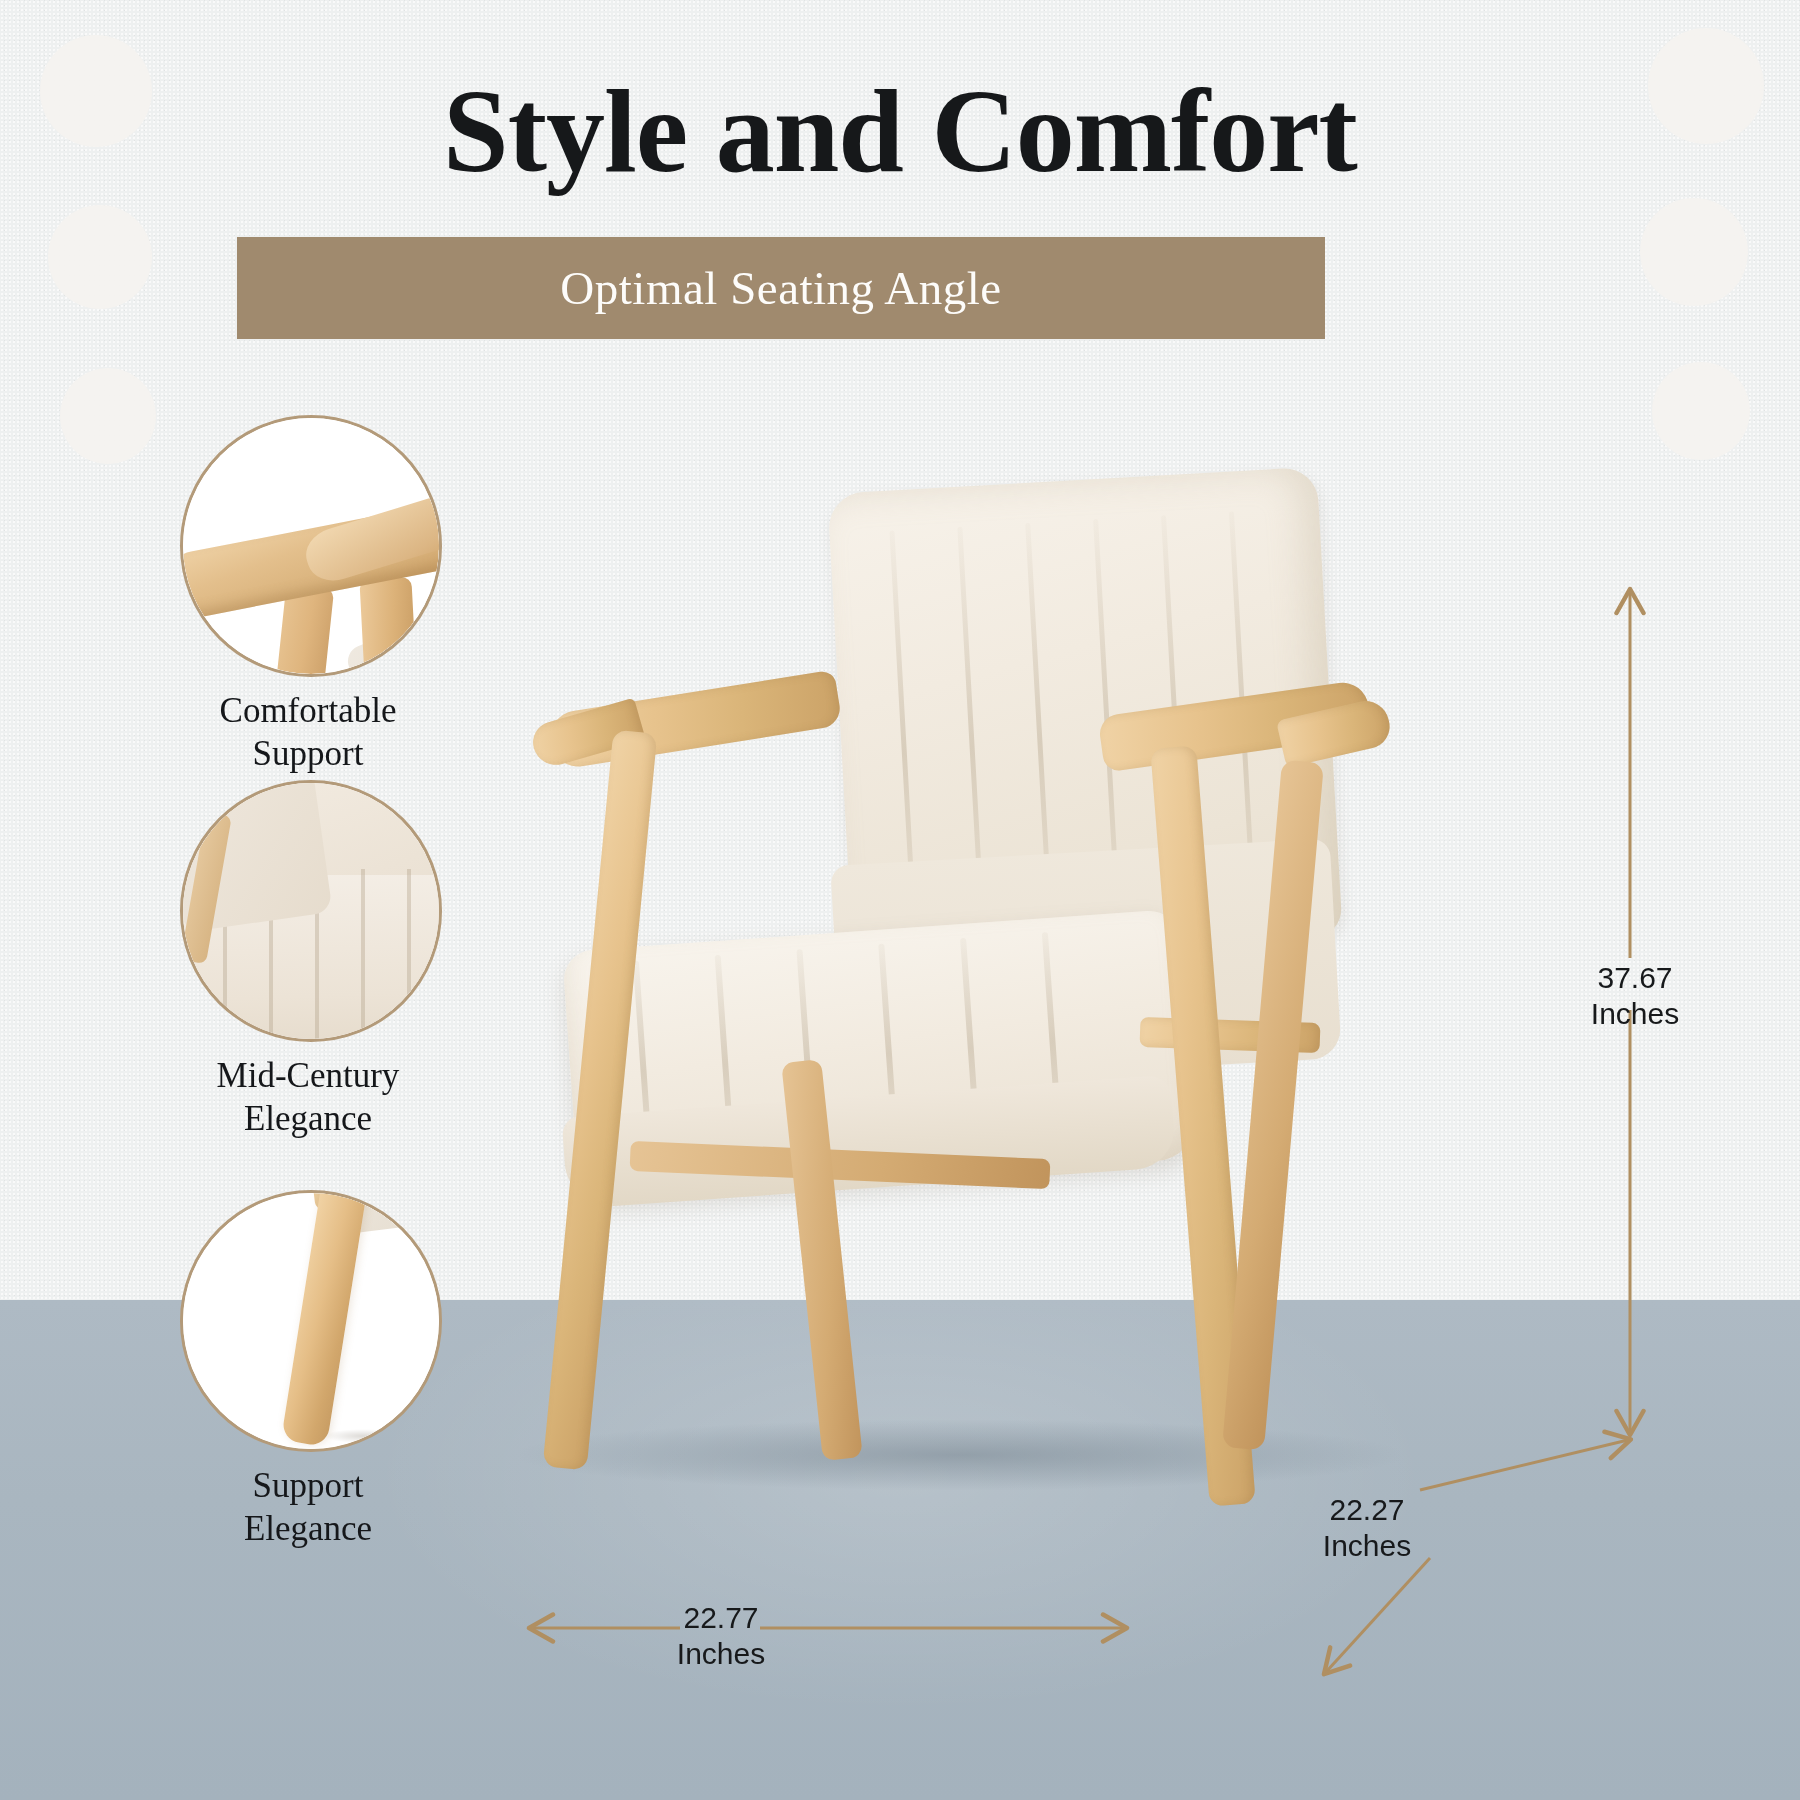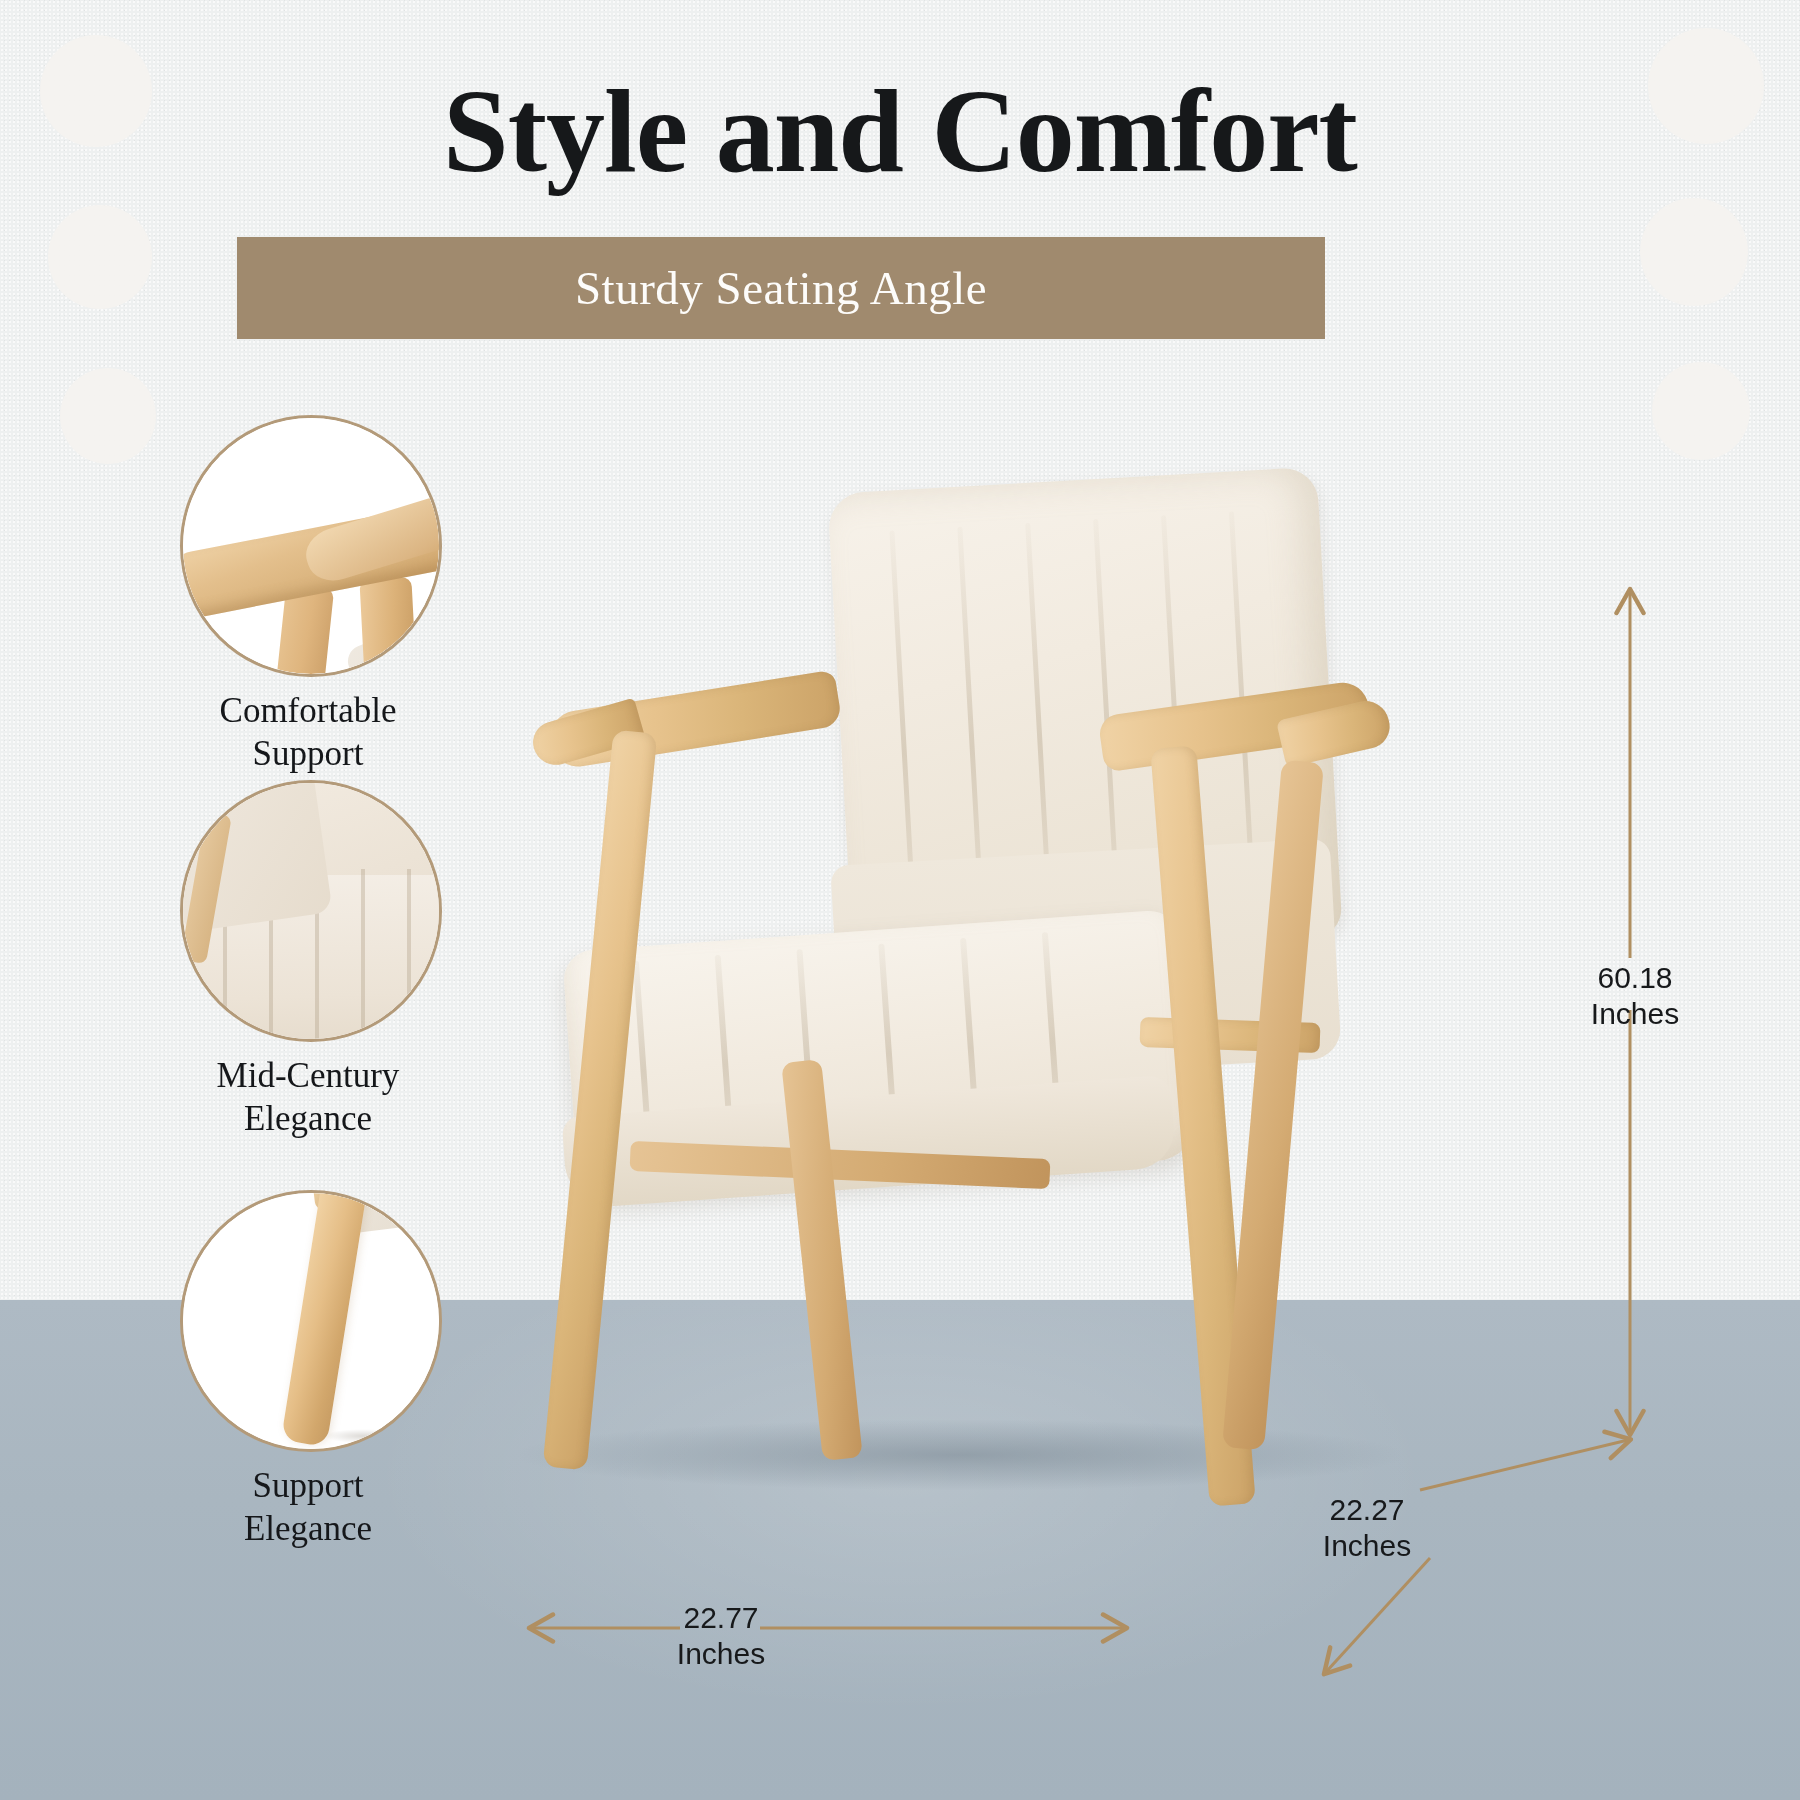--- a/index.html
+++ b/index.html
@@ -176,21 +176,21 @@
   <div class="deco" style="left:1648px;top:28px;width:116px;height:116px;"></div>
   <div class="deco" style="left:1640px;top:198px;width:108px;height:108px;"></div>
   <div class="deco" style="left:1652px;top:362px;width:98px;height:98px;"></div>
 
   <div class="floor"></div>
   <div class="floor-shade"></div>
 
   <div class="title">Style and Comfort</div>
 
   <div class="banner">
-    <span class="banner-text">Sturdy Seating Angle</span>
+    <span class="banner-text">Optimal Seating Angle</span>
   </div>
 
   <div class="shadow-floor"></div>
 
   <div id="chair">
 
     <div class="cpart back-cushion">
       <div class="bflute" style="left:60px;"></div>
       <div class="bflute" style="left:128px;"></div>
       <div class="bflute" style="left:196px;"></div>
@@ -288,21 +288,21 @@
     <line x1="1630" y1="1010" x2="1630" y2="1432" stroke="#b08f61" stroke-width="3" marker-end="url(#ah)"></line>
 
     <line x1="1420" y1="1490" x2="1628" y2="1440" stroke="#b08f61" stroke-width="3" marker-end="url(#ah)"></line>
     <line x1="1430" y1="1558" x2="1326" y2="1672" stroke="#b08f61" stroke-width="3" marker-end="url(#ah)"></line>
 
     <line x1="680" y1="1628" x2="532" y2="1628" stroke="#b08f61" stroke-width="3" marker-end="url(#ah)"></line>
     <line x1="760" y1="1628" x2="1124" y2="1628" stroke="#b08f61" stroke-width="3" marker-end="url(#ah)"></line>
   </svg>
 
   <div class="dim-label" style="left:1560px;top:960px;width:150px;">
-    <div>60.18</div>
+    <div>37.67</div>
     <div>Inches</div>
   </div>
 
   <div class="dim-label" style="left:1282px;top:1492px;width:170px;">
     <div>22.27</div>
     <div>Inches</div>
   </div>
 
   <div class="dim-label" style="left:596px;top:1600px;width:250px;">
     <div>22.77</div>

